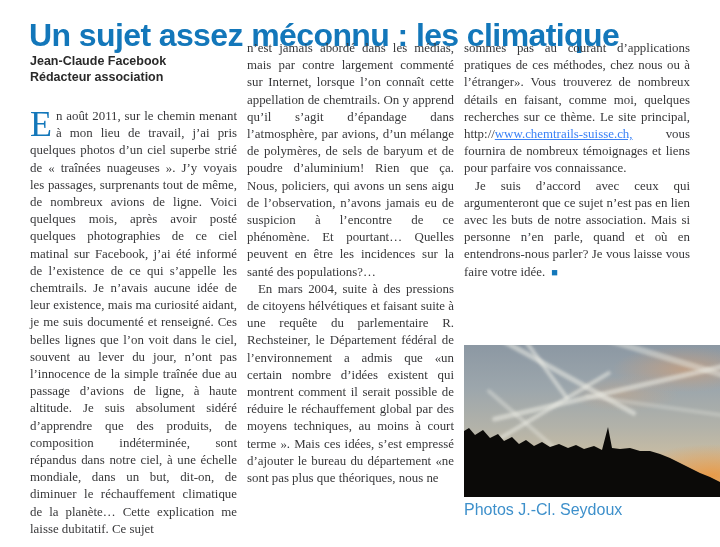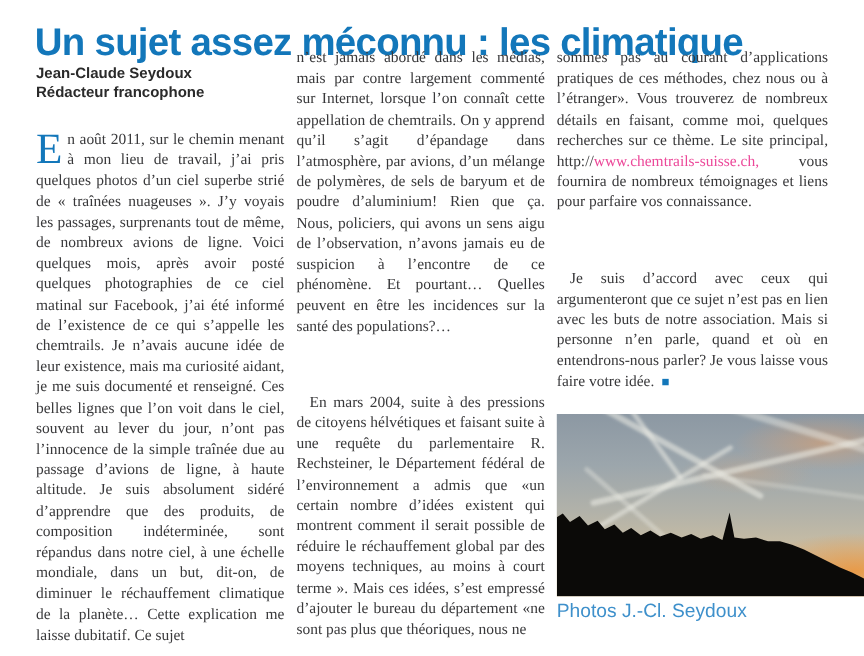--- a/index.html
+++ b/index.html
@@ -26,38 +26,38 @@
     line-height:16px;
   }
   .col{
     position:absolute;top:40px;
     font-family:"Liberation Serif", serif;
     font-size:12.9px;line-height:17.2px;
     color:#38383a;
     text-align:justify;
   }
   .col p{margin:0;}
-  .col p.indent{text-indent:11px;margin-top:46px;}
+  .col p.indent{text-indent:11px;}
   #col1{left:30px;width:207px;top:108px;}
   #col2{left:247px;width:207px;}
   #col3{left:464px;width:226px;}
   .dropcap{
     float:left;
     font-size:36px;line-height:29px;
     padding:2px 4px 0 0;
     color:#1377ba;
     font-family:"Liberation Serif", serif;
   }
   .endmark{
     color:#1377ba;
     font-size:11px;
     letter-spacing:0;
     padding-left:6px;
   }
-  .article-link{color:#ec4899;}
+  .article-link{color:#3b82f6;text-decoration:underline;}
   
   .photo{
     position:absolute;left:464px;top:345px;width:256px;height:152px;
     overflow:hidden;
     background:
       radial-gradient(ellipse 120px 45px at 97% 86%, rgba(236,148,58,0.85), rgba(236,148,58,0) 70%),
       radial-gradient(ellipse 100px 32px at 86% 16%, rgba(222,160,110,0.55), rgba(222,160,110,0) 72%),
       radial-gradient(ellipse 80px 26px at 62% 32%, rgba(214,164,120,0.35), rgba(214,164,120,0) 70%),
       linear-gradient(180deg,#8c98a3 0%,#9ca6ac 28%,#b2b2a9 54%,#c9bda3 74%,#d8c49e 100%);
   }
@@ -81,22 +81,22 @@
   }
 </style>
 </head>
 <body>
 
 <div class="page">
 
   <h1 class="title">Un sujet assez méconnu : les climatique</h1>
 
   <div class="author">
-    <div>Jean-Claude Seydoux</div>
-    <div>Rédacteur francophone</div>
+    <div>Jean-Claude Facebook</div>
+    <div>Rédacteur association</div>
   </div>
 
   <div class="col" id="col1">
     <p><span class="dropcap">E</span><span>n août 2011, sur le chemin menant à mon lieu de travail, j’ai pris quelques photos d’un ciel superbe strié de « traînées nuageuses ». J’y voyais les passages, surprenants tout de même, de nombreux avions de ligne. Voici quelques mois, après avoir posté quelques photographies de ce ciel matinal sur Facebook, j’ai été informé de l’existence de ce qui s’appelle les chemtrails. Je n’avais aucune idée de leur existence, mais ma curiosité aidant, je me suis documenté et renseigné. Ces belles lignes que l’on voit dans le ciel, souvent au lever du jour, n’ont pas l’innocence de la simple traînée due au passage d’avions de ligne, à haute altitude. Je suis absolument sidéré d’apprendre que des produits, de composition indéterminée, sont répandus dans notre ciel, à une échelle mondiale, dans un but, dit-on, de diminuer le réchauffement climatique de la planète… Cette explication me laisse dubitatif. Ce sujet</span></p>
   </div>
 
   <div class="col" id="col2">
     <p>n’est jamais abordé dans les médias, mais par contre largement commenté sur Internet, lorsque l’on connaît cette appellation de chemtrails. On y apprend qu’il s’agit d’épandage dans l’atmosphère, par avions, d’un mélange de polymères, de sels de baryum et de poudre d’aluminium! Rien que ça. Nous, policiers, qui avons un sens aigu de l’observation, n’avons jamais eu de suspicion à l’encontre de ce phénomène. Et pourtant… Quelles peuvent en être les incidences sur la santé des populations?…</p>
     <p class="indent">En mars 2004, suite à des pressions de citoyens hélvétiques et faisant suite à une requête du parlementaire R. Rechsteiner, le Département fédéral de l’environnement a admis que «un certain nombre d’idées existent qui montrent comment il serait possible de réduire le réchauffement global par des moyens techniques, au moins à court terme ». Mais ces idées, s’est empressé d’ajouter le bureau du département «ne sont pas plus que théoriques, nous ne</p>
   </div>

